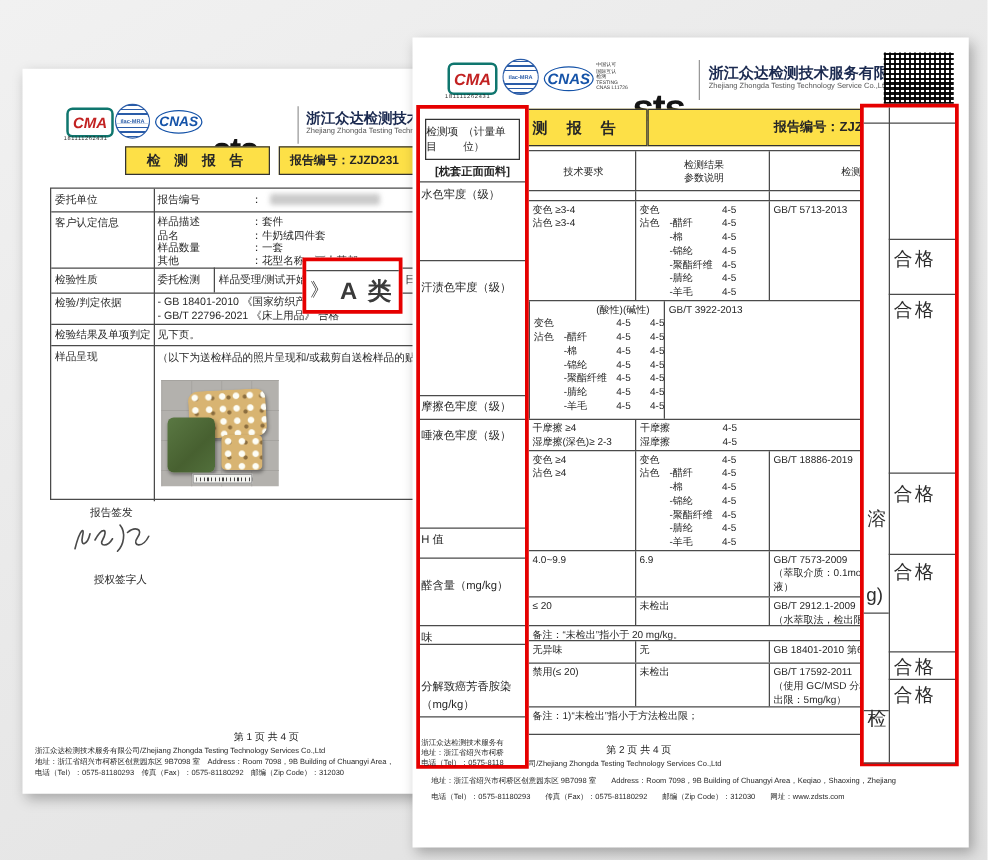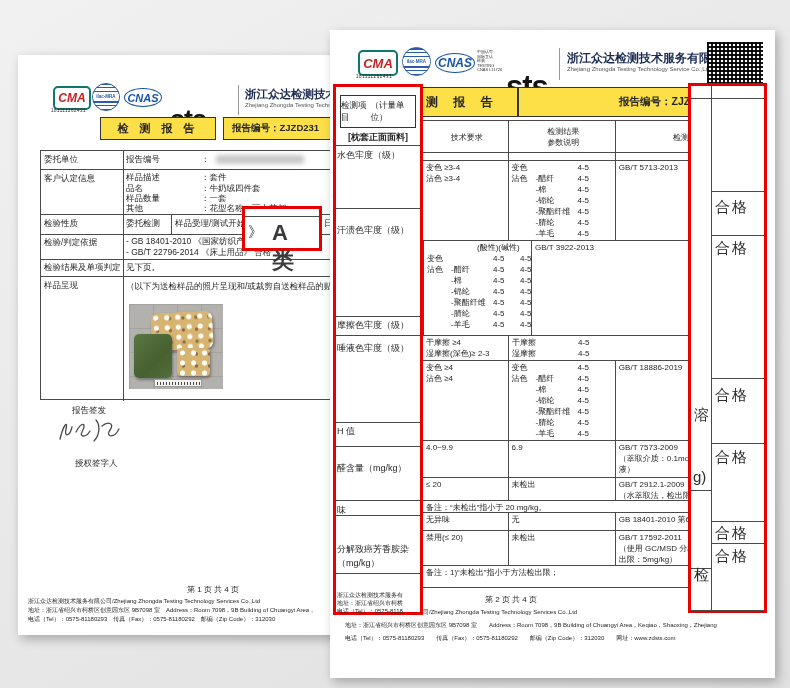--- a/index.html
+++ b/index.html
@@ -99,21 +99,21 @@
     <div class="abs t85" style="left:85px;top:42px"><span style="display:inline-block;width:75px">样品数量</span><span>：一套</span></div>
     <div class="abs t85" style="left:85px;top:52px"><span style="display:inline-block;width:75px">其他</span><span>：花型名称：丽人花都</span></div>
 
     <div class="abs t85" style="left:3px;top:67px">检验性质</div>
     <div class="abs t85" style="left:85px;top:67px">委托检测</div>
     <div class="abs t85" style="left:134px;top:67px;white-space:nowrap">样品受理/测试开始日</div>
     <div class="abs t85" style="left:283px;top:67px">日</div>
 
     <div class="abs t85" style="left:3px;top:86px">检验/判定依据</div>
     <div class="abs t85" style="left:85px;top:85px;white-space:nowrap">- GB 18401-2010 《国家纺织产品基本</div>
-    <div class="abs t85" style="left:85px;top:96px;white-space:nowrap">- GB/T 22796-2014 《床上用品》 合格</div>
+    <div class="abs t85" style="left:85px;top:96px;white-space:nowrap">- GB/T 22796-2021 《床上用品》 合格</div>
 
     <div class="abs t85" style="left:3px;top:111px">检验结果及单项判定</div>
     <div class="abs t85" style="left:85px;top:111px">见下页。</div>
 
     <div class="abs t85" style="left:3px;top:129px">样品呈现</div>
     <div class="abs t85" style="left:85px;top:130px;white-space:nowrap">（以下为送检样品的照片呈现和/或裁剪自送检样品的贴样）</div>
 
     <div class="photo" style="left:88px;top:153px;width:94px;height:85px">
       <div class="quilt" style="left:22px;top:8px;width:62px;height:38px;transform:rotate(-3deg)"></div>
       <div class="green" style="left:5px;top:30px;width:38px;height:44px"></div>
@@ -442,14 +442,14 @@
   <div class="abs pass" style="left:24px;top:153px">合格</div>
   <div class="abs pass" style="left:24px;top:300px">合格</div>
   <div class="abs pass" style="left:24px;top:362px">合格</div>
   <div class="abs pass" style="left:24px;top:438px">合格</div>
   <div class="abs pass" style="left:24px;top:461px">合格</div>
 </div>
 
 <div class="redbox" style="left:242px;top:206px;width:80px;height:45px">
   <div class="hl" style="left:0;top:7px;width:74px"></div>
   <div class="abs" style="left:3px;top:14px;font-size:15px;color:#333">》</div>
-  <div class="abs b" style="left:27px;top:11px;font-size:22px;color:#3a3a3a;letter-spacing:2px">A 类</div>
+  <div class="abs b" style="left:27px;top:11px;font-size:19px;color:#3a3a3a;letter-spacing:2px">A 类</div>
 </div>
 
 </body></html>

